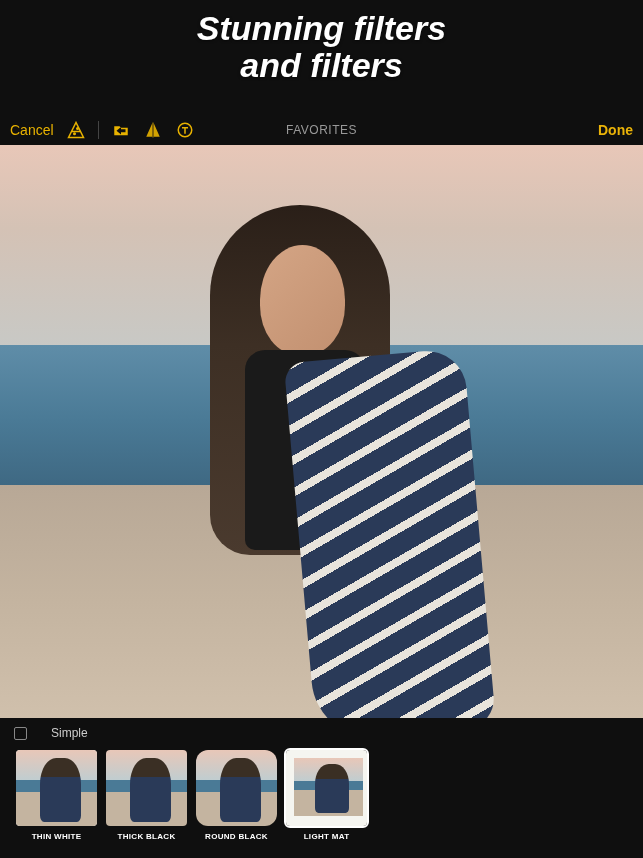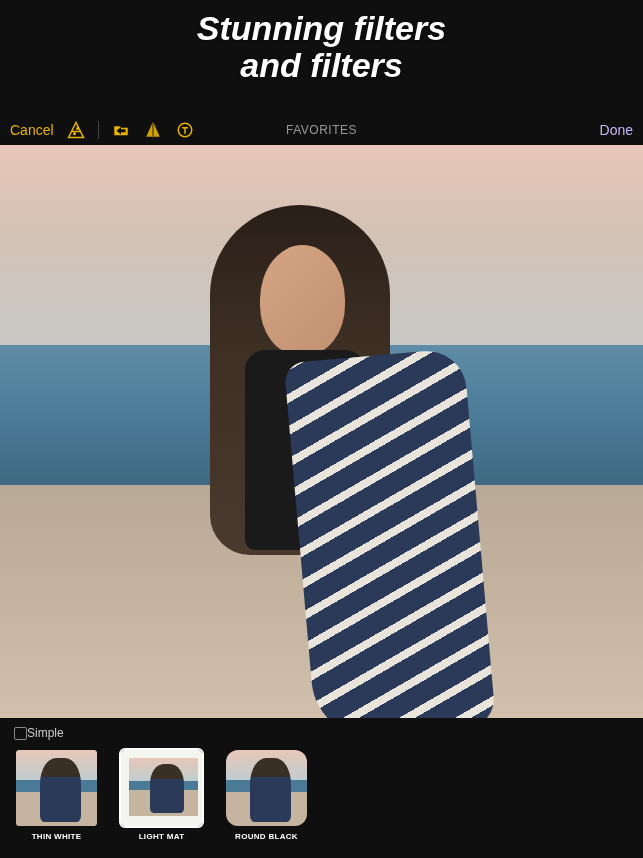--- a/index.html
+++ b/index.html
@@ -68,23 +68,23 @@
     .toolbar-center {
       position: absolute;
       left: 50%;
       transform: translateX(-50%);
       color: #999;
       font-size: 12px;
       letter-spacing: 0.5px;
     }
     .done-btn {
       margin-left: auto;
-      color: #c4b5fd;
+      color: #eab308;
       font-size: 14px;
-      font-weight: 400;
+      font-weight: 700;
       cursor: pointer;
       background: none;
       border: none;
     }
     .main-image {
       position: absolute;
       top: 145px;
       left: 0;
       right: 0;
       height: 573px;
@@ -172,37 +172,37 @@
       position: absolute;
       top: 718px;
       left: 0;
       right: 0;
       bottom: 0;
       background: #0f0f0f;
     }
     .simple-row {
       display: flex;
       align-items: center;
-      gap: 0;
+      gap: 24px;
       padding: 8px 14px;
     }
     .checkbox {
       width: 13px;
       height: 13px;
       border: 1.5px solid #888;
       border-radius: 2px;
       cursor: pointer;
     }
     .simple-label {
       color: #ccc;
       font-size: 12px;
     }
     .filter-strip {
       display: flex;
-      gap: 20px;
+      gap: 5px;
       padding: 0 14px;
     }
     .filter-item {
       width: 85px;
       flex-shrink: 0;
       cursor: pointer;
     }
     .filter-thumb {
       width: 85px;
       height: 80px;
@@ -326,36 +326,45 @@
   <div class="filter-strip">
     <div class="filter-item">
       <div class="filter-thumb frame-thin-white">
         <div class="thumb-sky"></div>
           <div class="thumb-ocean"></div>
           <div class="thumb-beach"></div>
           <div class="thumb-figure"></div>
       </div>
       <div class="filter-label">THIN WHITE</div>
     </div>
+    <div class="filter-item">
+      <div class="filter-thumb frame-thick-black">
+        <div class="thumb-sky"></div>
+          <div class="thumb-ocean"></div>
+          <div class="thumb-beach"></div>
+          <div class="thumb-figure"></div>
+      </div>
+      <div class="filter-label">THICK BLACK</div>
+    </div>
+    <div class="filter-item">
+      <div class="filter-thumb frame-round-black">
+        <div class="thumb-sky"></div>
+          <div class="thumb-ocean"></div>
+          <div class="thumb-beach"></div>
+          <div class="thumb-figure"></div>
+      </div>
+      <div class="filter-label">ROUND BLACK</div>
+    </div>
     <div class="filter-item selected">
       <div class="filter-thumb">
         <div class="frame-light-mat">
           <div class="mat-inner">
             <div class="thumb-sky"></div>
               <div class="thumb-ocean"></div>
               <div class="thumb-beach"></div>
               <div class="thumb-figure"></div>
           </div>
         </div>
       </div>
       <div class="filter-label">LIGHT MAT</div>
     </div>
-    <div class="filter-item">
-      <div class="filter-thumb frame-round-black">
-        <div class="thumb-sky"></div>
-          <div class="thumb-ocean"></div>
-          <div class="thumb-beach"></div>
-          <div class="thumb-figure"></div>
-      </div>
-      <div class="filter-label">ROUND BLACK</div>
-    </div>
   </div>
 </div>
 
 </body></html>

